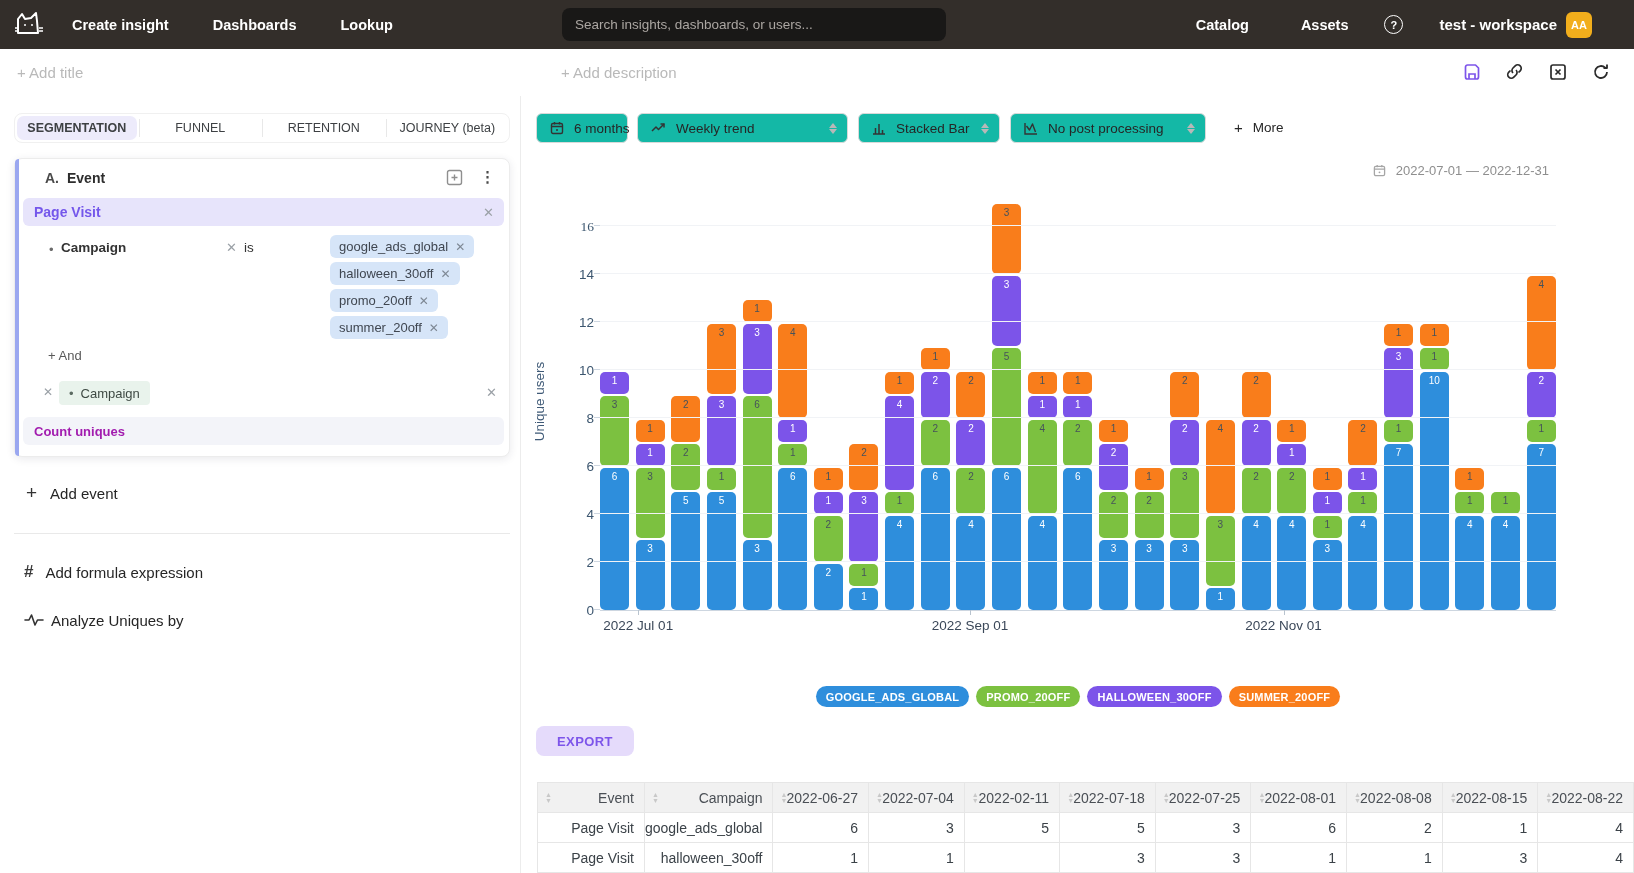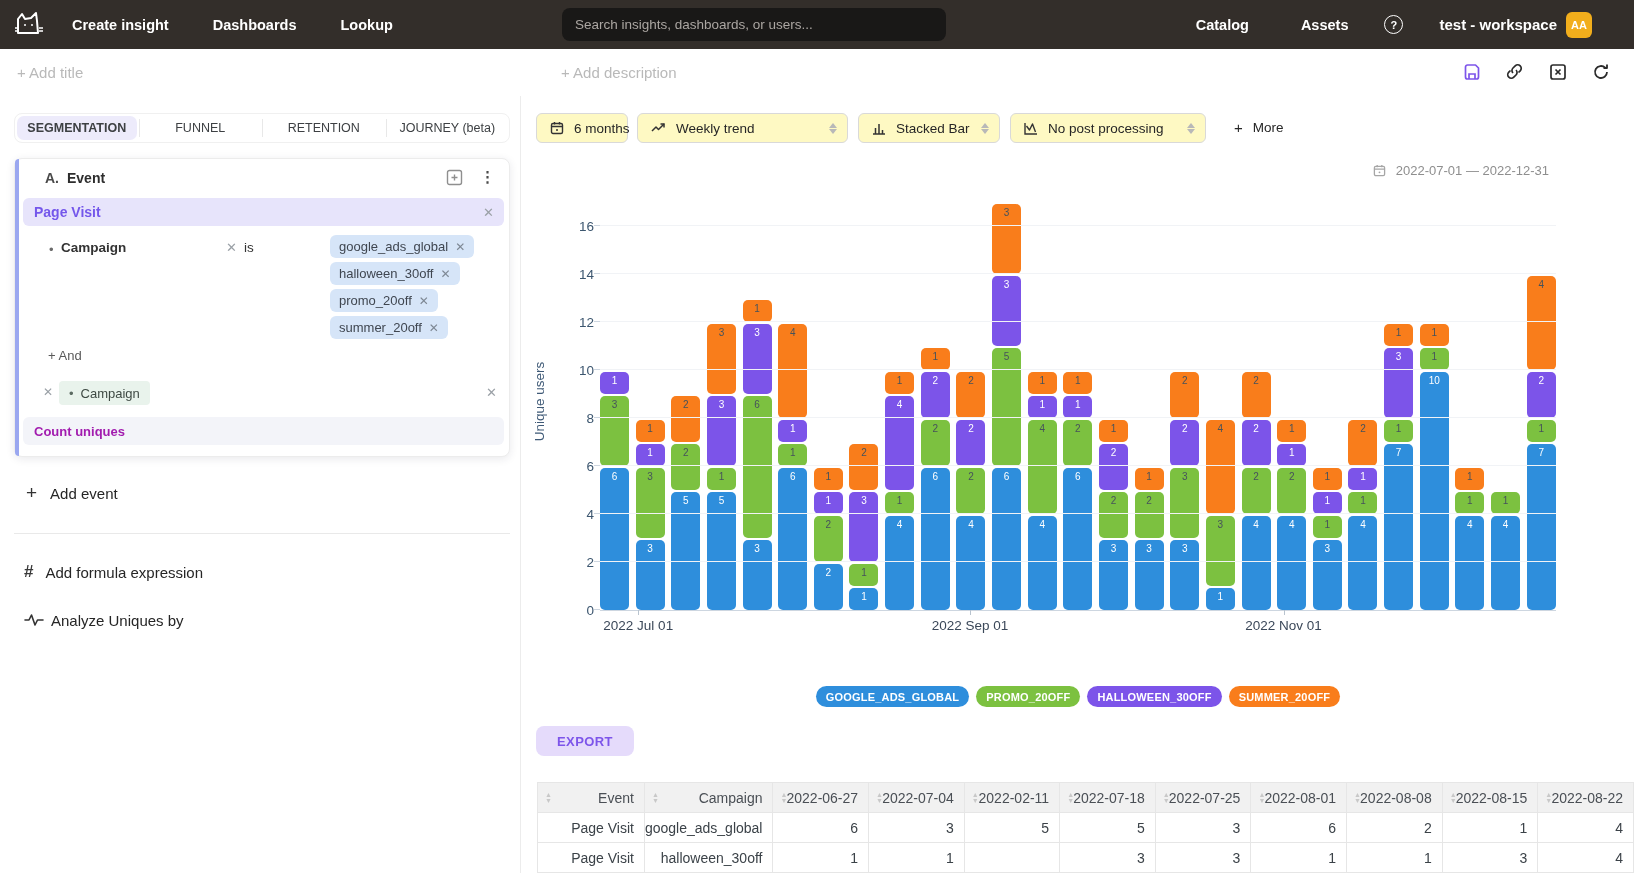--- a/index.html
+++ b/index.html
@@ -89,21 +89,21 @@
   .add-formula .lb { font-size:15px; color:#262626; }
   .analyze-row { position:absolute; left:24px; top:508px; width:486px; height:34px; }
   .analyze-row .pulse { position:absolute; left:0; top:9px; color:#333; }
   .analyze-row .lb { position:absolute; left:27px; top:8px; font-size:15px; color:#262626; }
   .select-box { position:absolute; left:178px; top:0; width:308px; height:34px; border:1px solid #d9d9d9;
     border-radius:6px; background:#fff; display:flex; align-items:center; cursor:pointer; }
   .select-box .person { margin-left:13px; color:#555; }
   .select-box .val { margin-left:7px; font-size:14px; color:#333; }
   .select-box .caret { margin-left:auto; margin-right:12px; color:#b0b0b0; font-size:10px; }
   
-  .ctl { position:absolute; height:30px; border:1px solid #d9d9d9; border-radius:6px; background:#fef9c3;
+  .ctl { position:absolute; height:30px; border:1px solid #d9d9d9; border-radius:6px; background:#14b8a6;
     display:flex; align-items:center; font-size:13.5px; color:#262626; cursor:pointer; }
   .ctl .ic { margin-left:13px; color:#333; display:flex; }
   .ctl .tx { margin-left:10px; white-space:nowrap; }
   .ctl .carets { margin-left:auto; margin-right:10px; display:flex; flex-direction:column; gap:1px; color:#b8b8b8; }
   .ctl .carets svg { display:block; }
   .more-btn { position:absolute; left:1234px; top:119px; display:flex; gap:10px; align-items:center;
     font-size:13.5px; color:#262626; cursor:pointer; }
   .more-btn .pl { font-size:15px; }
   .date-range { position:absolute; top:163px; right:85px; display:flex; align-items:center; gap:10px;
     color:#8e8e8e; font-size:13px; cursor:pointer; }
@@ -381,21 +381,21 @@
   </div>
   <div class="y-axis">
       <div class="yl" style="bottom: -8px;">0</div>
       <div class="yl" style="bottom: 40px;">2</div>
       <div class="yl" style="bottom: 88px;">4</div>
       <div class="yl" style="bottom: 136px;">6</div>
       <div class="yl" style="bottom: 184px;">8</div>
       <div class="yl" style="bottom: 232px;">10</div>
       <div class="yl" style="bottom: 280px;">12</div>
       <div class="yl" style="bottom: 328px;">14</div>
-      <div class="yl" style="bottom: 376px;">16</div>
+      <div class="yl" style="bottom: 376px; font-family: Liberation Serif, serif;">16</div>
     </div>
   <div class="plot">
     <div class="bars">
         <div class="bar">
           <div class="seg" style="height: 142px; background: rgb(46, 142, 220);">
             <span style="color: rgb(255, 255, 255);">6</span>
           </div>
           <div class="seg" style="height: 70px; background: rgb(124, 193, 64);">
             <span style="color: rgb(70, 82, 91);">3</span>
           </div>

